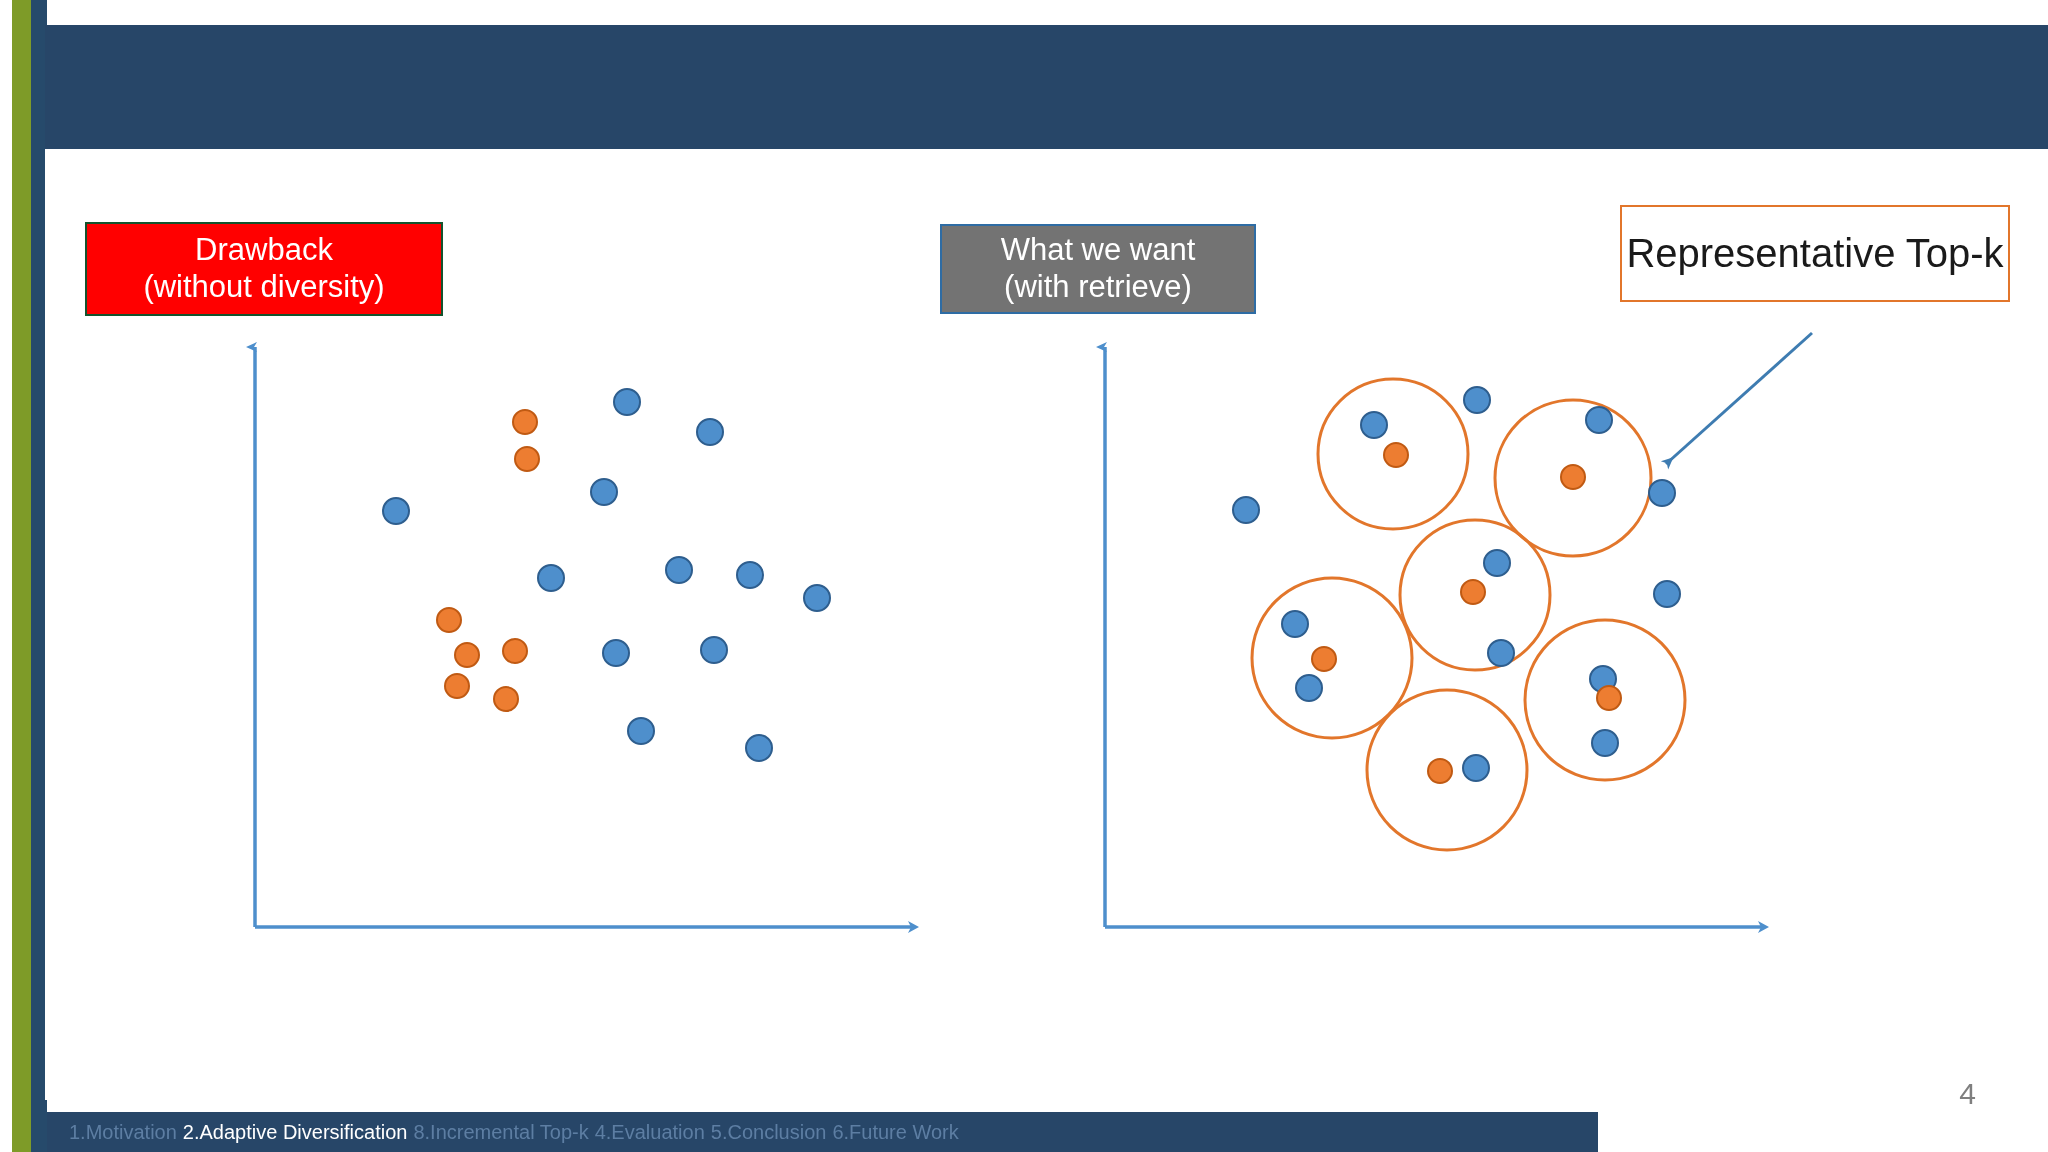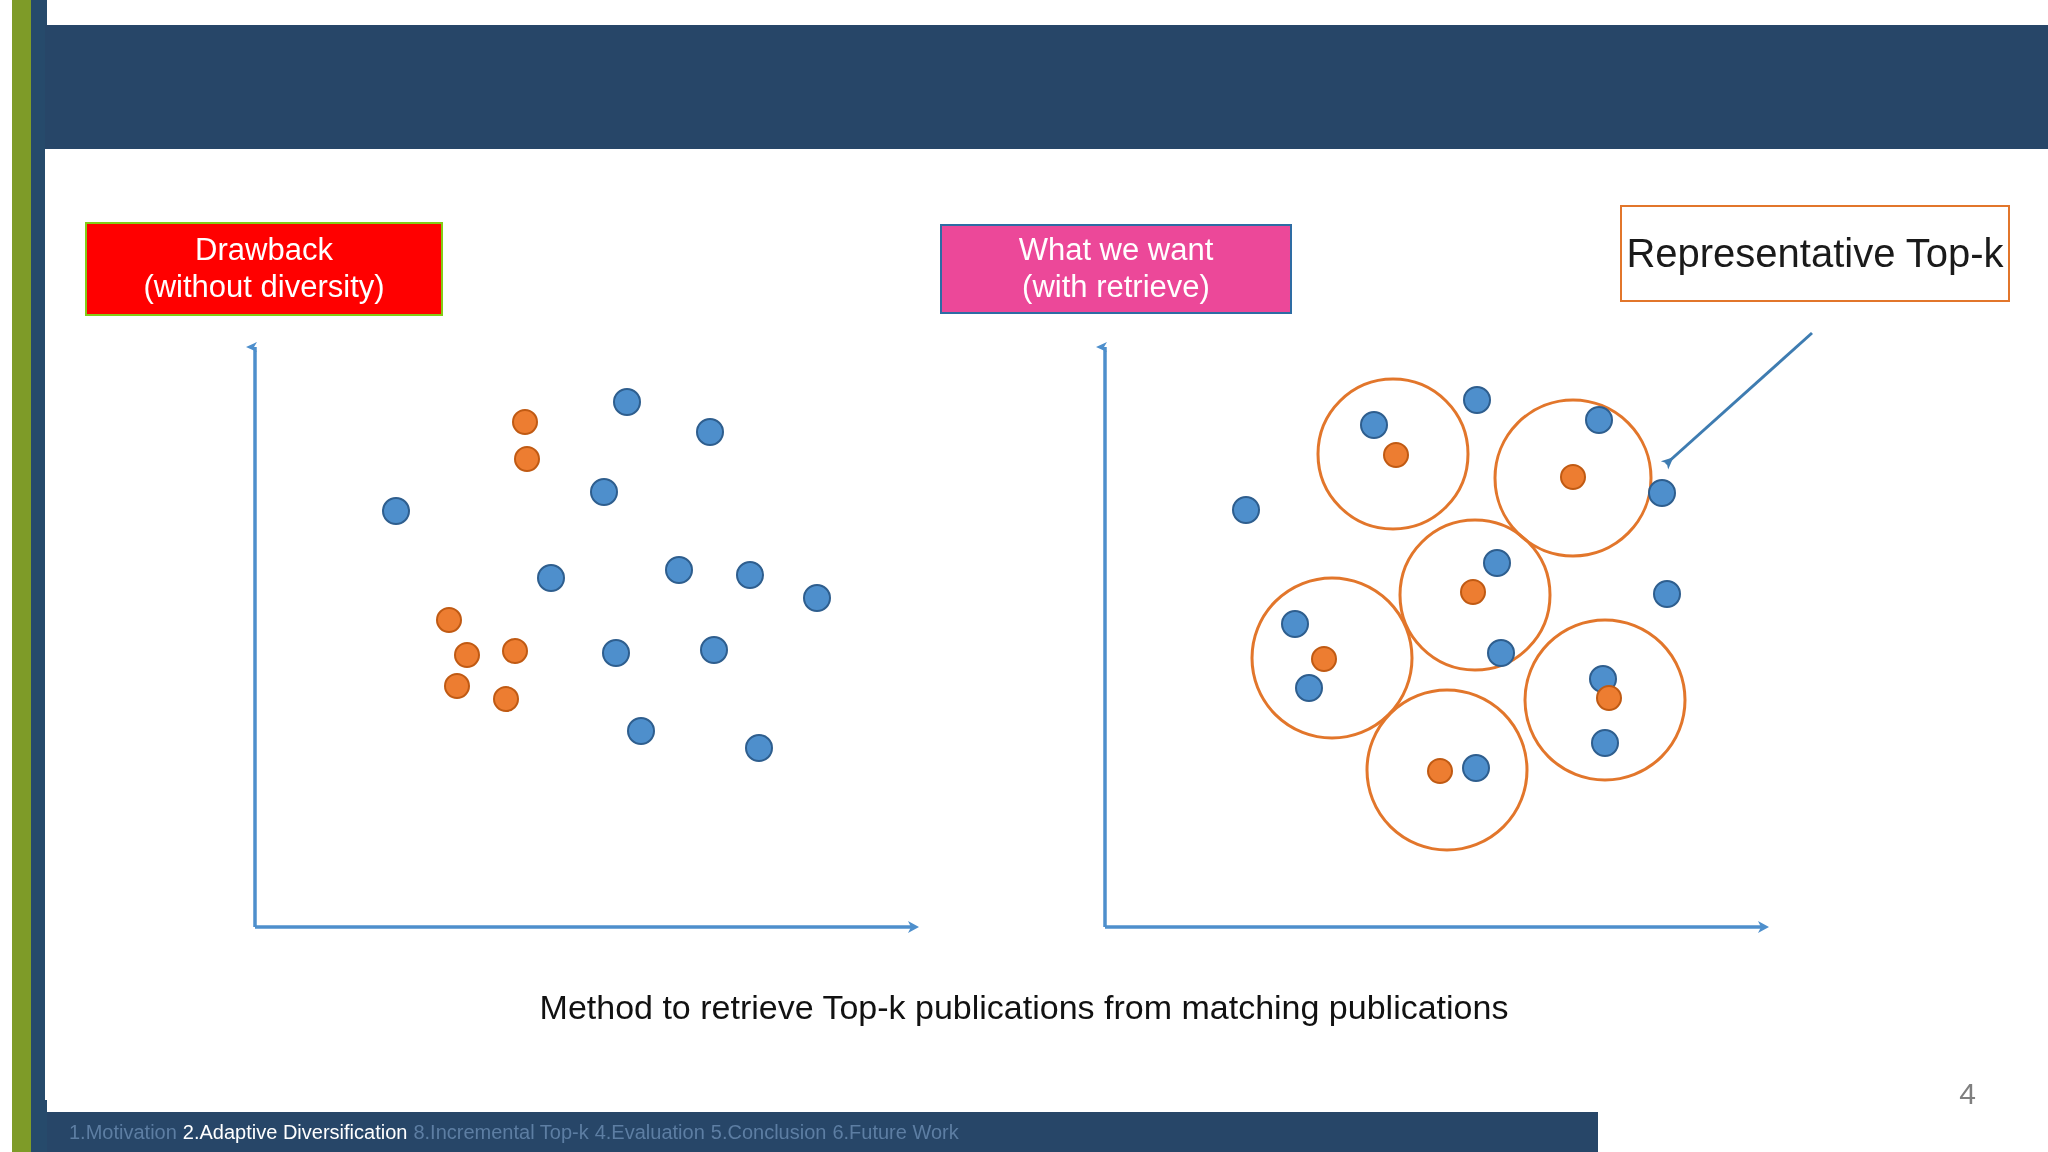--- a/index.html
+++ b/index.html
@@ -77,30 +77,30 @@
     justify-content: center;
     text-align: center;
     line-height: 1.18;
   }
   .callout-red {
     left: 85px;
     top: 222px;
     width: 358px;
     height: 94px;
     background: #FF0000;
-    border: 2px solid #84cc16;
+    border: 2px solid #14532d;
     color: #ffffff;
     font-size: 31px;
   }
   .callout-blue {
     left: 940px;
     top: 224px;
-    width: 352px;
+    width: 316px;
     height: 90px;
-    background: #ec4899;
+    background: #737373;
     border: 2px solid #2E6CA4;
     color: #ffffff;
     font-size: 31px;
   }
   .callout-white {
     left: 1620px;
     top: 205px;
     width: 390px;
     height: 97px;
     background: #ffffff;
@@ -246,21 +246,20 @@
 
   <div class="callout callout-blue">
     <span class="callout-line">What we want</span>
     <span class="callout-line">(with retrieve)</span>
   </div>
 
   <div class="callout callout-white">
     <span class="callout-line">Representative Top-k</span>
   </div>
 
-  <div class="caption">Method to retrieve Top-k publications from matching publications</div>
 
   <div class="page-number">4</div>
 
   <div class="footer-nav">
       <span class="nav-item">1.Motivation</span>
       <span class="nav-sep"> </span>
       <span class="nav-item active">2.Adaptive Diversification</span>
       <span class="nav-sep"> </span>
       <span class="nav-item">8.Incremental Top-k</span>
       <span class="nav-sep"> </span>

